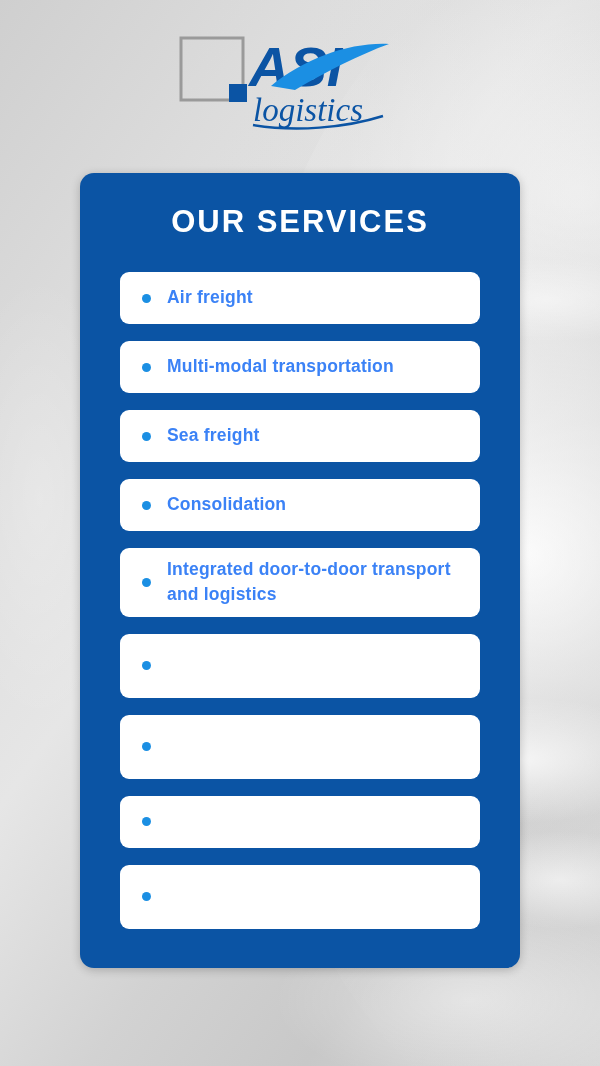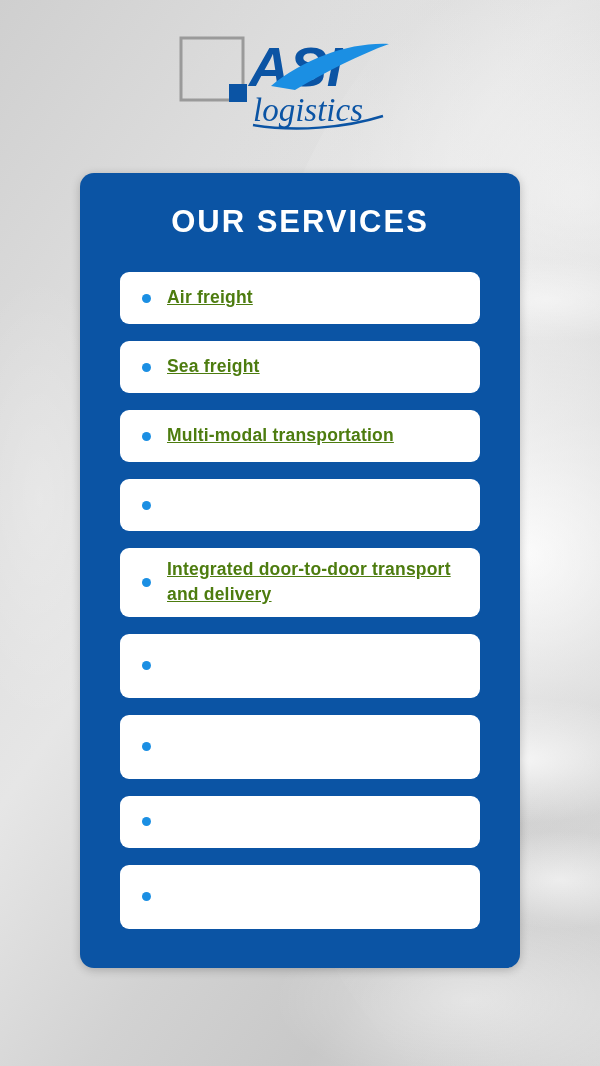--- a/index.html
+++ b/index.html
@@ -105,26 +105,25 @@
   .service-item.tall { min-height: 64px; }
   .bullet {
     width: 9px;
     height: 9px;
     border-radius: 50%;
     background: #1b8fe3;
     flex: 0 0 auto;
     margin: 0 16px 0 8px;
   }
   .service-label {
-    color: #4d7c0f;
+    color: #3b82f6;
     font-size: 17.5px;
     font-weight: bold;
     line-height: 1.45;
     letter-spacing: 0.2px;
-    text-decoration: underline;
   }
 </style>
 </head>
 <body>
 
 <div class="page">
   <div class="globe-edge"></div>
   <div class="bg-texture"></div>
 
   <div class="logo-wrap">
@@ -149,32 +148,33 @@
   <div class="card">
     <h1 class="card-title">OUR  SERVICES</h1>
 
     <ul class="services">
       <li class="service-item">
         <span class="bullet"></span>
         <span class="service-label">Air freight</span>
       </li>
       <li class="service-item">
         <span class="bullet"></span>
+        <span class="service-label">Multi-modal transportation</span>
+      </li>
+      <li class="service-item">
+        <span class="bullet"></span>
         <span class="service-label">Sea freight</span>
       </li>
       <li class="service-item">
         <span class="bullet"></span>
-        <span class="service-label">Multi-modal transportation</span>
-      </li>
-      <li class="service-item">
-        <span class="bullet"></span>
+        <span class="service-label">Consolidation</span>
       </li>
       <li class="service-item tall">
         <span class="bullet"></span>
-        <span class="service-label">Integrated door-to-door transport and delivery</span>
+        <span class="service-label">Integrated door-to-door transport and logistics</span>
       </li>
       <li class="service-item tall">
         <span class="bullet"></span>
       </li>
       <li class="service-item tall">
         <span class="bullet"></span>
       </li>
       <li class="service-item">
         <span class="bullet"></span>
       </li>

